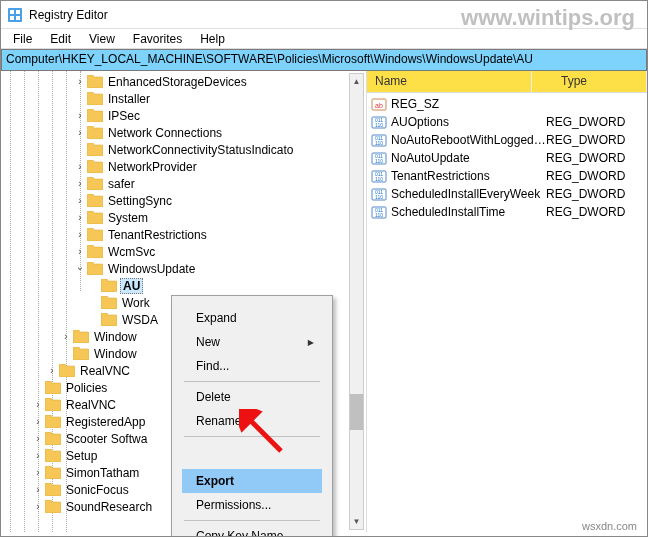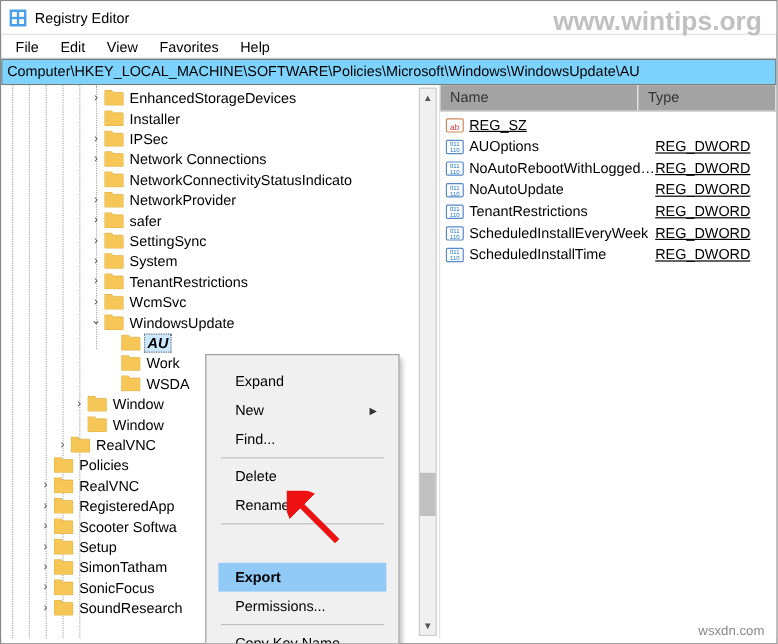--- a/index.html
+++ b/index.html
@@ -125,37 +125,37 @@
     align-items:center;justify-content:center;
   }
   .folder-icon svg { width: 16px; height: 13px; }
   .tree-label {
     padding: 0 2px;
   }
   .tree-label.selected {
     background: #cce8ff;
     border: 1px dotted #777;
     font-weight: bold;
-    font-style: italic;
   }
   .vline {
     position: absolute;
     top: 0; bottom: 0;
     border-left: 1px dotted #aaa;
   }
   .list-pane {
     flex: 1;
     background: #fff;
     position: relative;
   }
   .list-header {
     display: flex;
     height: 22px;
     border-bottom: 1px solid #ddd;
-    background: #a3a3a3;
+    background: #fde047;
+    gap: 21px;
   }
   .list-header .col {
     padding: 3px 8px;
     border-right: 1px solid #eee;
     color: #333;
     font-size: 12px;
   }
   .col-name { width: 165px; }
   .col-type { flex: 1; }
   .list-body { padding: 2px 0; }
@@ -164,21 +164,21 @@
     align-items: center;
     height: 18px;
     padding-left: 4px;
   }
   .reg-icon {
     width: 16px; height: 16px;
     margin-right: 4px;
     display:flex;align-items:center;justify-content:center;
   }
   .list-row .name { width: 155px; font-size: 12px; overflow:hidden; text-overflow:ellipsis; white-space:nowrap;}
-  .list-row .type { font-size: 12px; text-decoration: underline; }
+  .list-row .type { font-size: 12px; }
   .ctx-menu {
     position: absolute;
     left: 170px;
     top: 294px;
     width: 162px;
     background: #f0f0f0;
     border: 1px solid #a0a0a0;
     box-shadow: 3px 3px 4px rgba(0,0,0,0.25);
     padding: 10px;
     z-index: 10;

